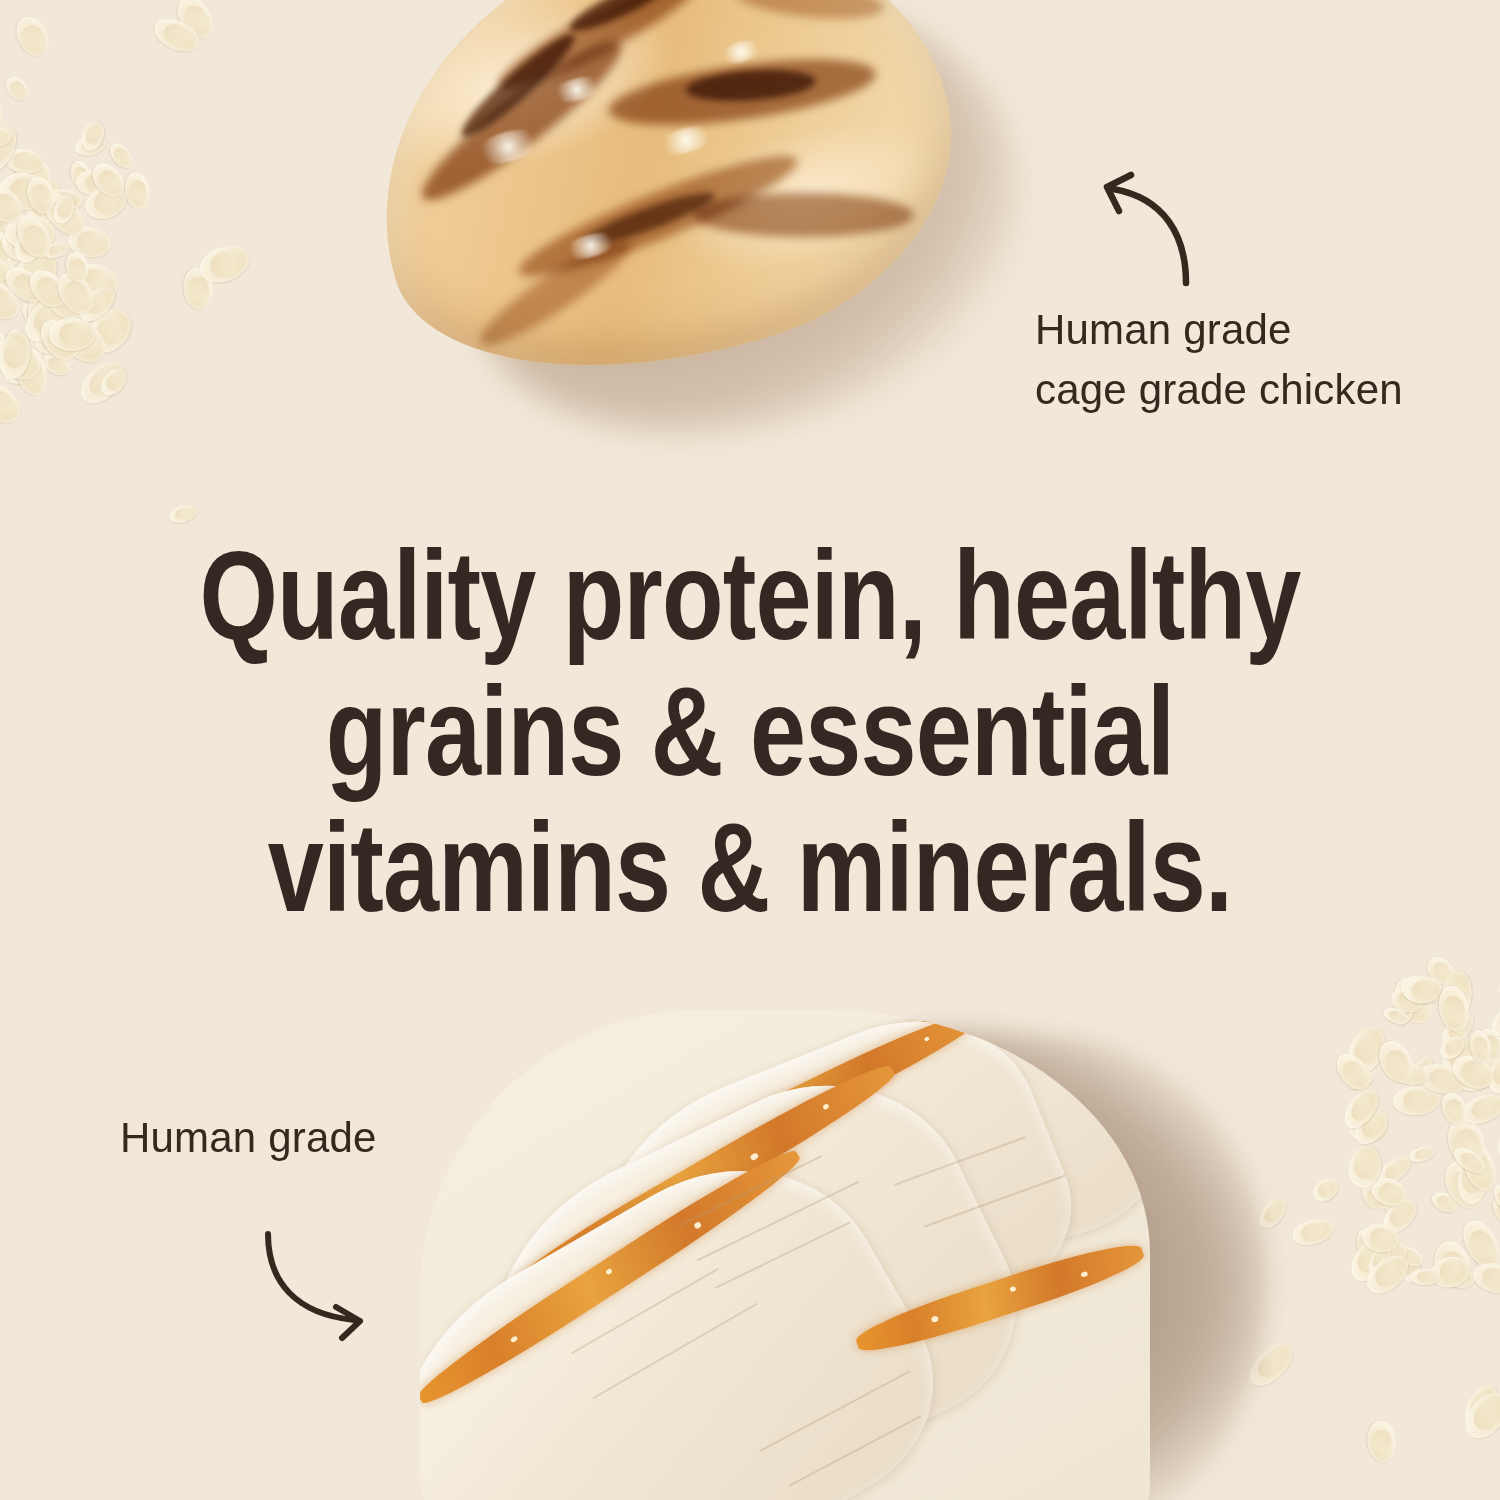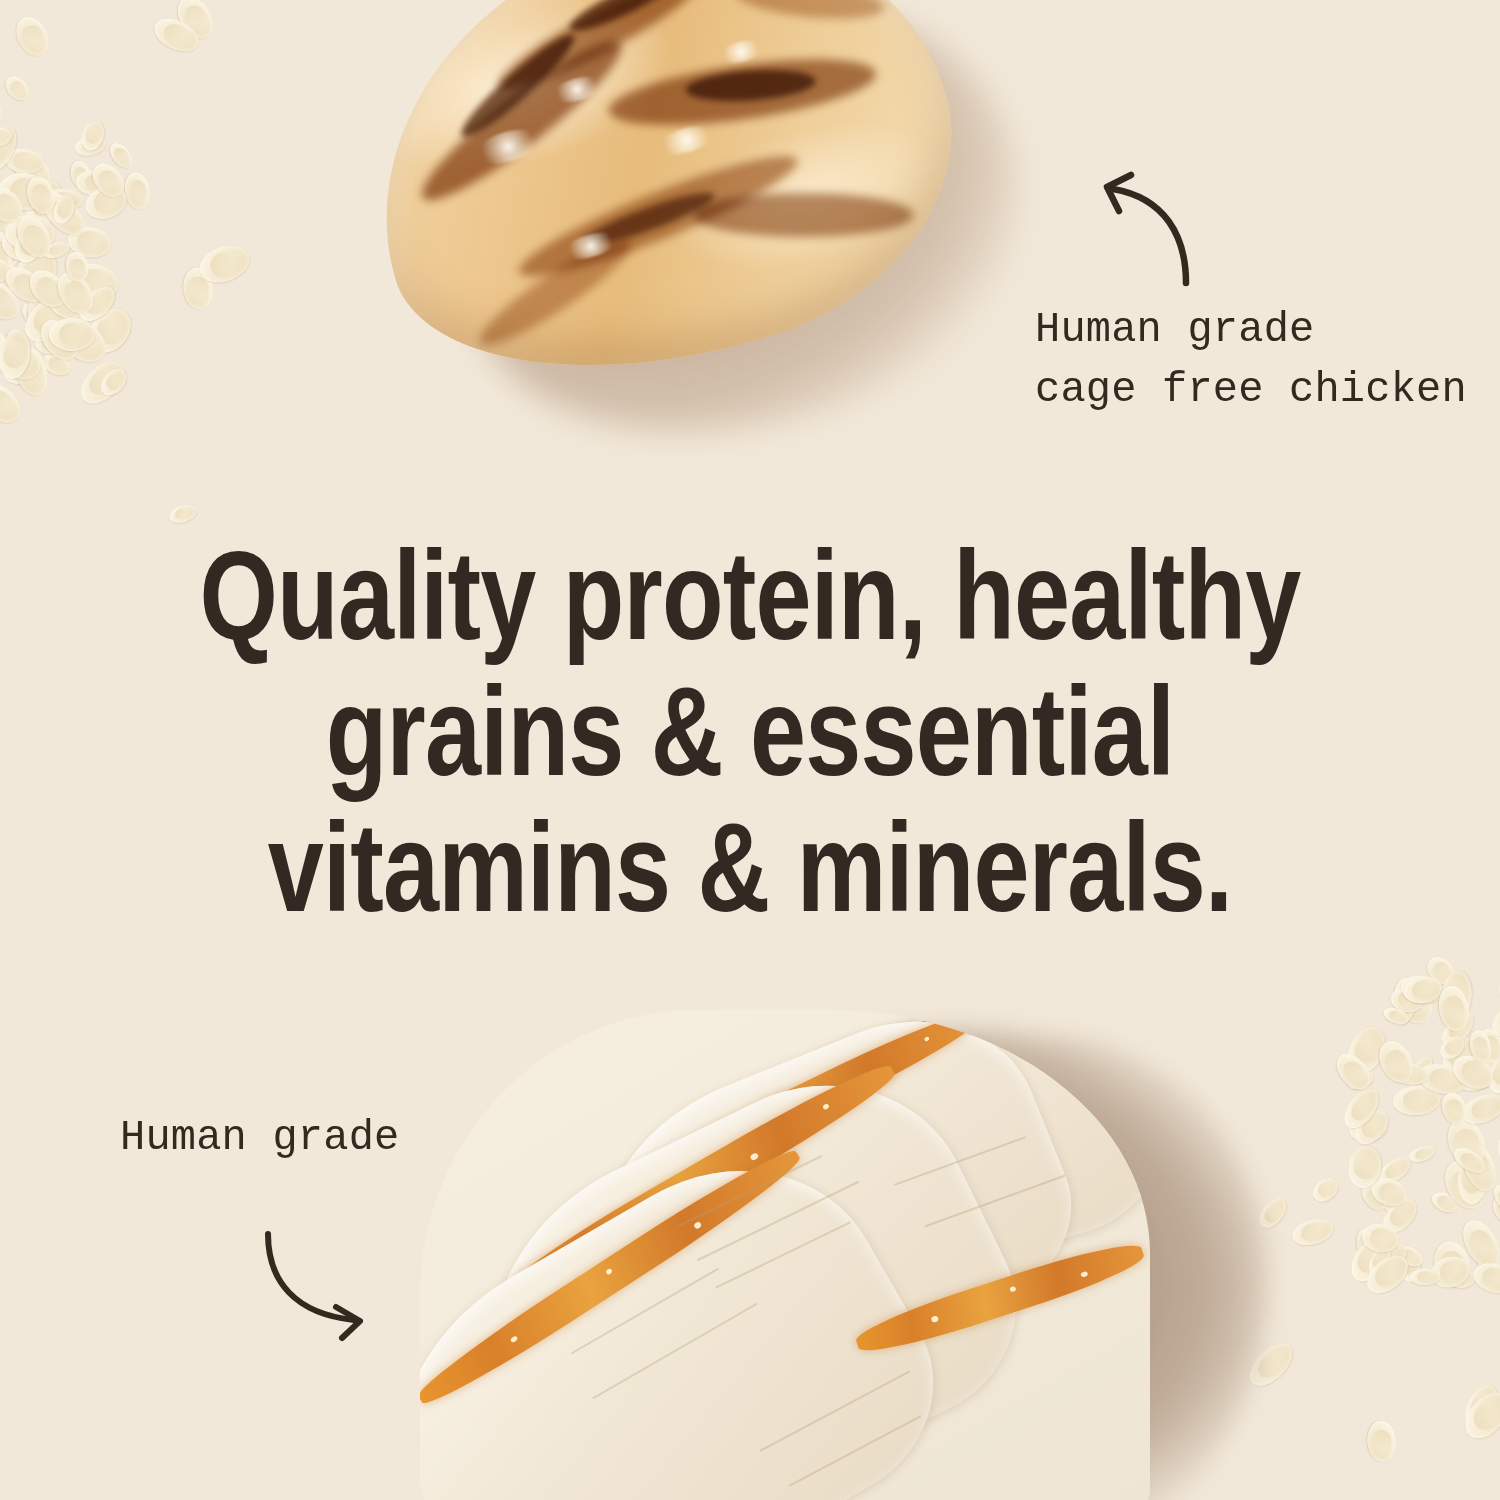--- a/index.html
+++ b/index.html
@@ -40,21 +40,21 @@
   .callout {
     position: absolute;
     color: #33291f;
     font-family: "Liberation Sans", sans-serif;
     font-weight: 400;
     font-size: 42px;
     line-height: 60px;
     letter-spacing: 0.2px;
     white-space: nowrap;
   }
-  .callout .cl-line { display: block; font-family: Liberation Mono, monospace; }
+  .callout .cl-line { display: block; }
   #callout-chicken { left: 1035px; top: 300px; }
   #callout-turkey  { left: 120px;  top: 1108px; }
 
   .arrow-svg { position: absolute; overflow: visible; }
   #arrow-chicken { left: 1085px; top: 170px; }
   #arrow-turkey  { left: 258px;  top: 1228px; }
 
   
   .photo { position: absolute; }
 
@@ -345,21 +345,21 @@
     </div>
   </div>
 
   <svg class="arrow-svg" id="arrow-chicken" width="130" height="120" viewBox="0 0 130 120">
     <path d="M101 113 C 101 66, 80 28, 28 19" fill="none" stroke="#33291f" stroke-width="6.5" stroke-linecap="round"></path>
     <path d="M22 17 L 46 5 M22 17 L 34 41" fill="none" stroke="#33291f" stroke-width="6.5" stroke-linecap="round" stroke-linejoin="round"></path>
   </svg>
 
   <div class="callout" id="callout-chicken">
     <span class="cl-line">Human grade</span>
-    <span class="cl-line">cage free chicken</span>
+    <span class="cl-line">cage grade chicken</span>
   </div>
 
   <div class="headline">
     <span class="hl-line">Quality protein, healthy</span>
     <span class="hl-line">grains &amp; essential</span>
     <span class="hl-line">vitamins &amp; minerals.</span>
   </div>
 
   <div class="callout" id="callout-turkey">
     <span class="cl-line">Human grade</span>

